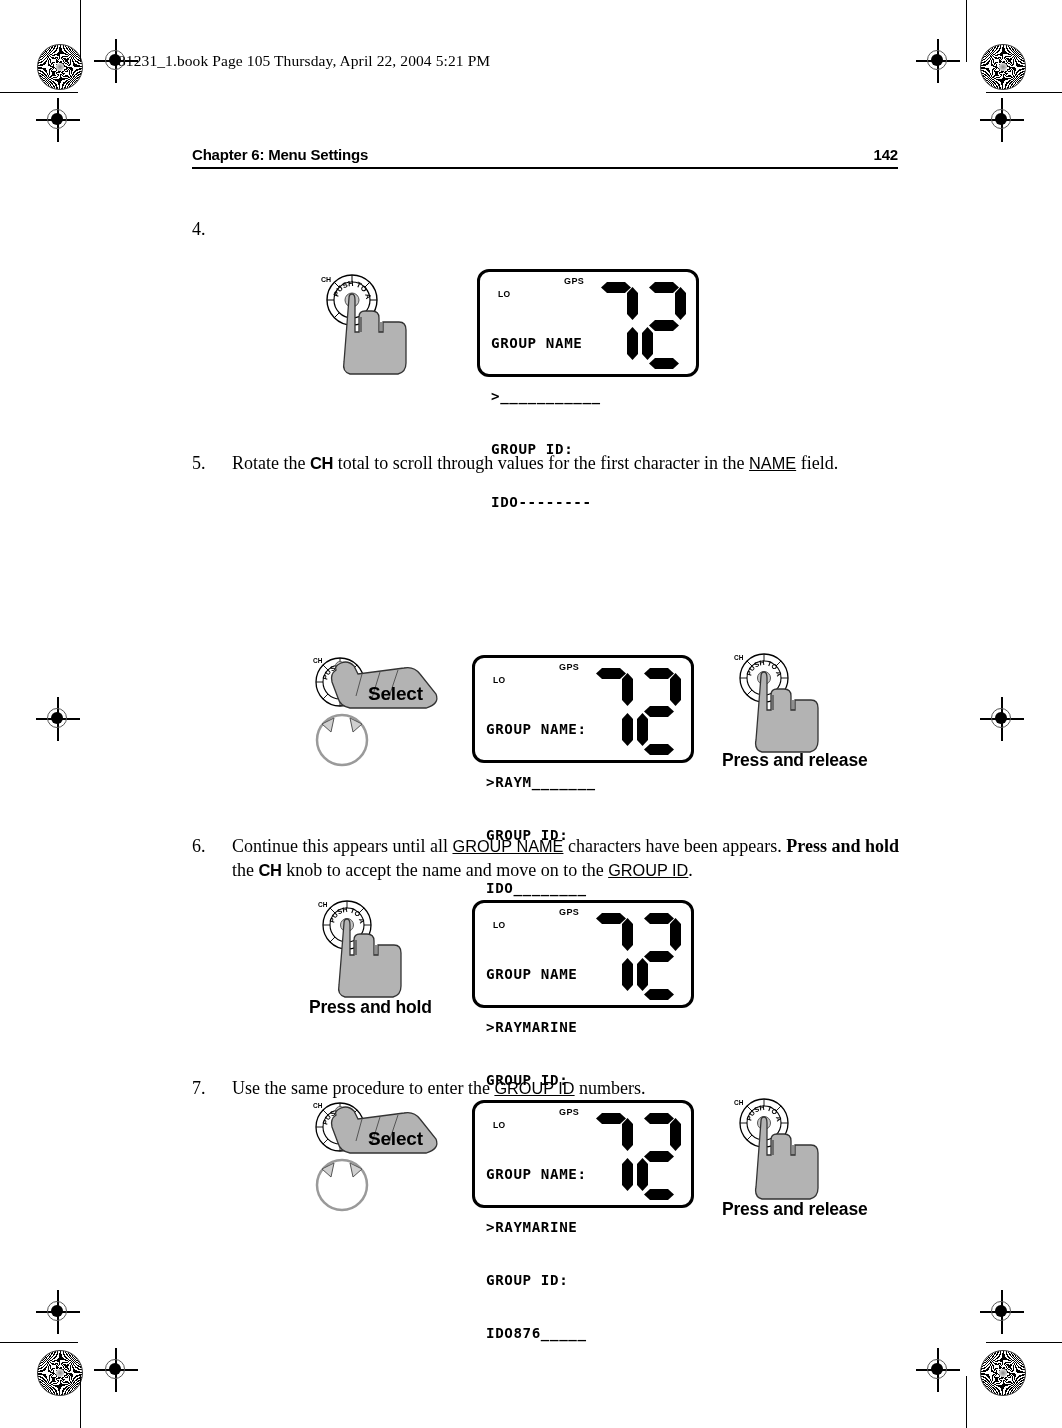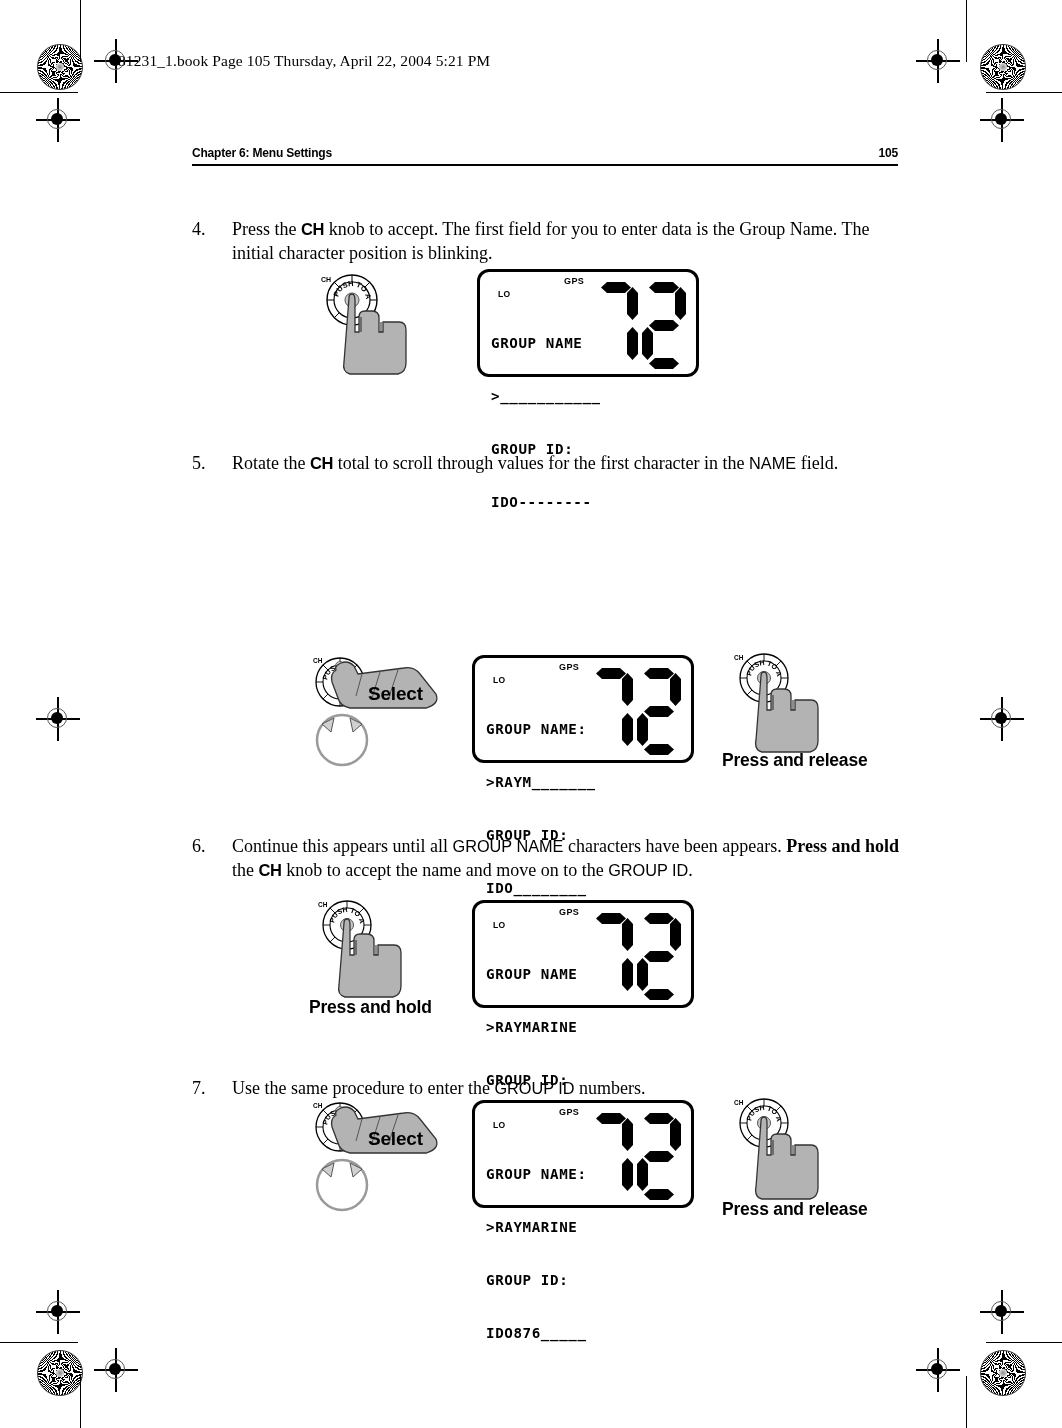--- a/index.html
+++ b/index.html
@@ -91,21 +91,21 @@
     left: 192px;
     top: 146px;
     width: 706px;
   }
   .page-header .row {
     display: flex;
     justify-content: space-between;
     align-items: baseline;
     font-family: "Liberation Sans", sans-serif;
     font-weight: bold;
-    font-size: 12px;
+    font-size: 15px;
     letter-spacing: -0.2px;
   }
   .page-header .rule {
     margin-top: 4px;
     height: 2.2px;
     background: #000;
   }
   .step {
     display: flex;
     align-items: flex-start;
@@ -122,21 +122,21 @@
   .step .body {
     flex: 1 1 auto;
     font-size: 18px;
     line-height: 1.33;
   }
   .para {
     font-size: 18px;
     line-height: 1.33;
     margin-top: 11px;
   }
-  .sans { font-family: "Liberation Sans", sans-serif; font-size: 16.3px; }
+  .sans { font-family: "Liberation Sans", sans-serif; font-size: 16.3px; text-decoration: underline; }
   .ch {
     font-family: "Liberation Sans", sans-serif;
     font-weight: bold;
     font-size: 16.5px;
     letter-spacing: -0.3px;
   }
   b.serifbold { font-family: "Liberation Serif", serif; font-weight: bold; }
 
   
   .lcd {
@@ -299,30 +299,27 @@
 <div class="trimline v" style="left:80px; top:0; height:62px;"></div>
 <div class="trimline v" style="left:966px; top:0; height:62px;"></div>
 <div class="trimline v" style="left:80px; top:1376px; height:52px;"></div>
 <div class="trimline v" style="left:966px; top:1376px; height:52px;"></div>
 
 <div class="bookline">81231_1.book  Page 105  Thursday, April 22, 2004  5:21 PM</div>
 
 <div class="page-header">
   <div class="row">
     <span>Chapter 6: Menu Settings</span>
-    <span>105</span>
+    <span>142</span>
   </div>
   <div class="rule"></div>
 </div>
 
 <div class="step" style="position:absolute; left:100px; top:204px; width:800px;">
   <div class="num">4.</div>
-  <div class="body">
-    <span>Press the </span><span class="ch">CH</span><span> knob to accept. The first field for you to enter data is the Group Name. The initial character position is blinking.</span>
-  </div>
 </div>
 
 <div class="knob-fig" style="left:305px; top:270px;">
   <svg width="130" height="140" viewBox="0 0 130 140">
     <text x="16" y="12" font-family="Liberation Sans, sans-serif" font-size="7" font-weight="bold" fill="#000">CH</text>
     <circle cx="47" cy="30" r="25" fill="#fff" stroke="#000" stroke-width="1.4"></circle>
     <g stroke="#000" stroke-width="1">
       <line x1="47" y1="5" x2="47" y2="13"></line>
         <line x1="64.7" y1="12.3" x2="59.1" y2="17.9"></line>
       <line x1="72" y1="30" x2="64" y2="30"></line>

